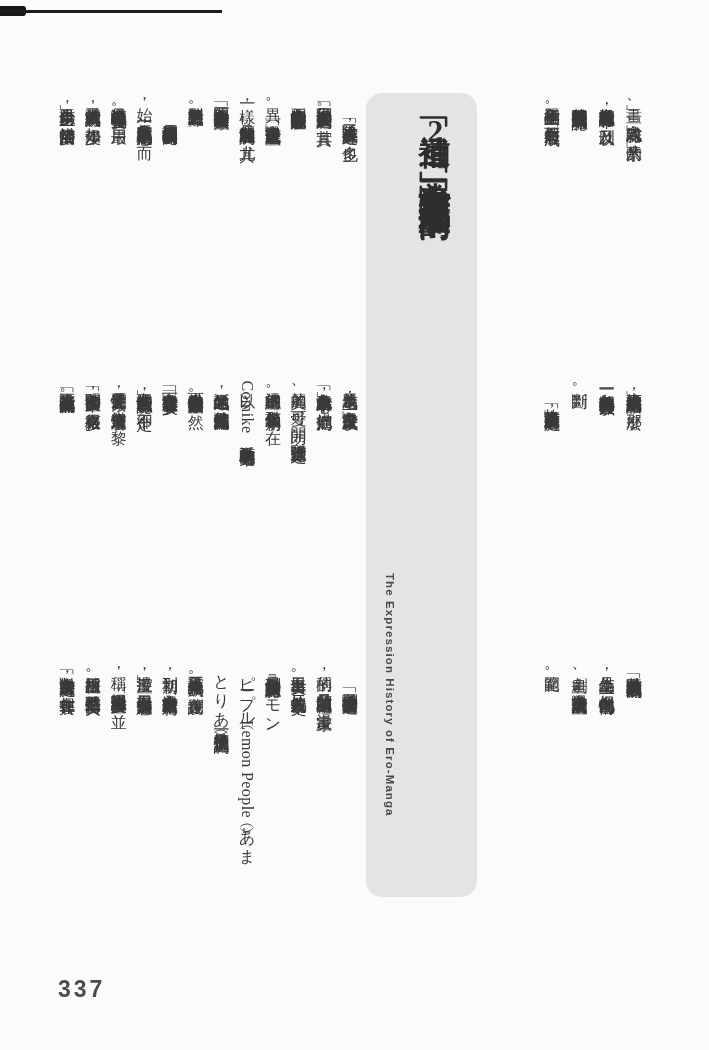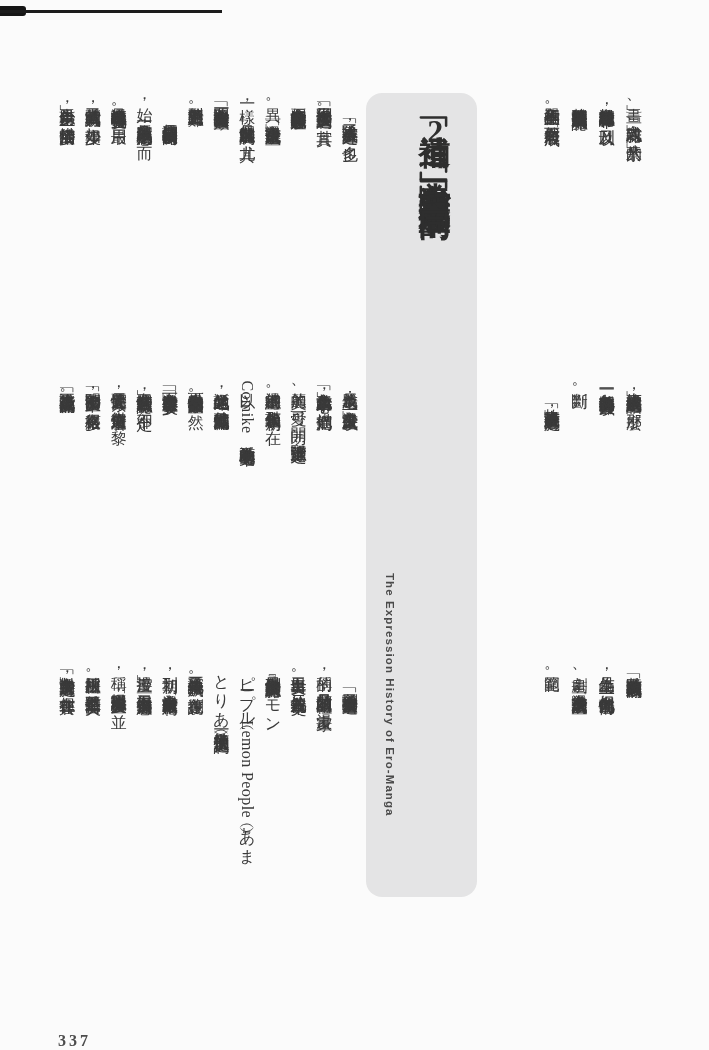--- a/index.html
+++ b/index.html
@@ -41,23 +41,23 @@
   }
   .upright{text-orientation:upright;}
   .box-subtitle{
     position:absolute;top:480px;left:18px;
     writing-mode:vertical-rl;
     font-family:"Liberation Sans",sans-serif;
     font-size:11.5px;font-weight:bold;letter-spacing:1.1px;
     color:#4a4a4a;white-space:nowrap;
   }
   .page-number{
-    position:absolute;left:58px;top:1032px;
-    font-family:Liberation Serif, serif;
-    font-size:16px;font-weight:bold;letter-spacing:3px;color:#4c4c4c;
+    position:absolute;left:58px;top:976px;
+    font-family:Liberation Sans, sans-serif;
+    font-size:23px;font-weight:bold;letter-spacing:3px;color:#4c4c4c;
   }
   
   .scan-line{position:absolute;left:0;top:10px;width:222px;height:3px;background:#1c1c1c;}
   .scan-blob{position:absolute;left:0;top:6px;width:26px;height:10px;background:#161616;border-radius:0 3px 3px 0;}
 </style>
 </head>
 <body>
 
 <div class="page">
 

